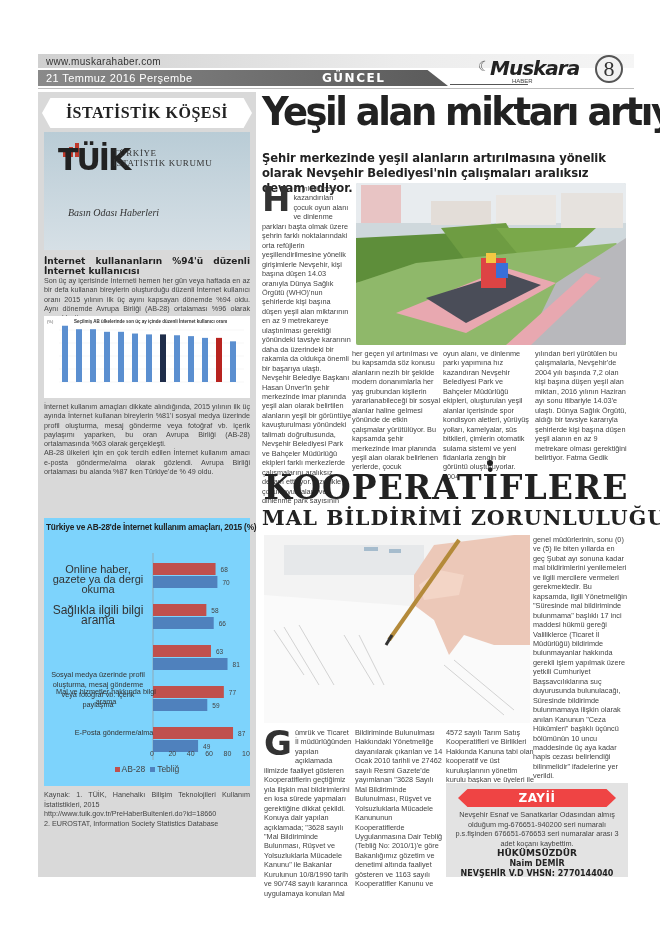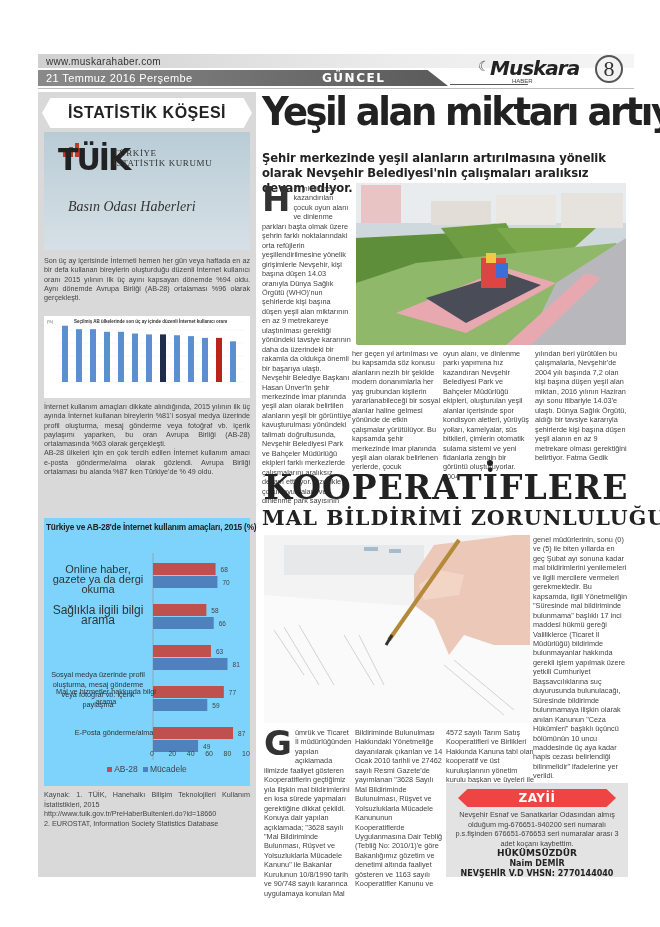--- a/index.html
+++ b/index.html
@@ -12,27 +12,27 @@
 .hdr-bar{left:38px;top:70px;width:410px;height:16px;background:linear-gradient(90deg,#8a8a8a,#5a5a5a);clip-path:polygon(0 0,95% 0,100% 100%,0 100%)}
 .hdr-date{left:46px;top:72px;font-size:11px;color:#fff;letter-spacing:.4px}
 .hdr-sec{left:322px;top:71px;font-size:12px;font-weight:bold;color:#fff;letter-spacing:1.5px;font-family:"DejaVu Sans",sans-serif}
 .hdr-line{left:450px;top:84px;width:78px;height:1px;background:#555}
 .hdr-rule{left:38px;top:88px;width:596px;height:1px;background:#bbb}
 .logo{left:490px;top:56px;font-size:20px;font-weight:bold;font-style:italic;color:#222;font-family:"DejaVu Sans",sans-serif;letter-spacing:-1px}
 .logo-sub{left:512px;top:78px;font-size:6px;color:#444}
 .pgnum{left:595px;top:55px;width:28px;height:28px;border:2px solid #555;border-radius:50%;text-align:center;font-family:"Liberation Serif",serif;font-size:22px;line-height:24px;color:#333;background:#f2f2f2}
 
 .lcol{left:38px;top:92px;width:218px;height:785px;background:#d9d9d9}
-.ist-banner{left:42px;top:98px;width:210px;height:30px;background:#fff;clip-path:polygon(4% 0,96% 0,100% 50%,96% 100%,4% 100%,0 50%);text-align:center;font-family:Liberation Sans, sans-serif;font-weight:bold;font-size:16px;line-height:30px;color:#222;letter-spacing:.5px}
+.ist-banner{left:42px;top:98px;width:210px;height:30px;background:#fff;clip-path:polygon(4% 0,96% 0,100% 50%,96% 100%,4% 100%,0 50%);text-align:center;font-family:Liberation Serif, serif;font-weight:bold;font-size:16px;line-height:30px;color:#222;letter-spacing:.5px}
 .tuik{left:44px;top:132px;width:206px;height:118px;background:linear-gradient(180deg,#b9ccd6,#c8d6de 50%,#d6e0e6)}
 .tuik-logo{left:58px;top:142px;font-size:30px;font-weight:bold;color:#222;font-family:"DejaVu Sans",sans-serif;letter-spacing:-2px}
 .tuik-bars{left:63px;top:139px;width:22px;height:14px}
 .tuik-bars span{display:inline-block;width:4px;background:#c0392b;margin-right:2px;vertical-align:bottom}
 .tuik-name{left:113px;top:148px;font-family:"Liberation Serif",serif;font-size:9px;color:#333;line-height:10px;letter-spacing:.6px}
-.tuik-sub{left:68px;top:199px;font-family:"Liberation Serif",serif;font-style:italic;font-size:14px;color:#333}
+.tuik-sub{left:68px;top:207px;font-family:"Liberation Serif",serif;font-style:italic;font-size:10px;color:#333}
 .lhead{font-weight:bold;font-size:9px;color:#222;line-height:10px;font-family:"DejaVu Sans",sans-serif}
 .lbody{font-size:7.2px;line-height:9.3px;color:#444;text-align:justify}
 .chart1{left:44px;top:316px;width:206px;height:82px;background:#fff}
 .chart2{left:44px;top:518px;width:206px;height:268px;background:#7dd3fc}
 .src{left:44px;top:790px;width:206px;font-size:7.2px;line-height:9.5px;color:#444}
 
 .h1{left:262px;top:92px;width:368px;font-family:"DejaVu Sans",sans-serif;font-weight:bold;font-size:37px;line-height:40px;color:#222;letter-spacing:-2.5px;transform:scaleY(1.05);white-space:nowrap}
 .sub1{left:262px;top:151px;width:368px;font-family:"DejaVu Sans",sans-serif;font-weight:bold;font-size:11.6px;line-height:15px;color:#222;letter-spacing:-.1px}
 .photo1{left:356px;top:183px;width:270px;height:162px;border-radius:2px;overflow:hidden}
 .col-text{font-size:7.3px;line-height:9.45px;color:#444}
@@ -65,20 +65,21 @@
 <div class="abs tuik"></div>
 <div class="abs tuik-bars"><span style="height:6px"></span><span style="height:10px"></span><span style="height:14px"></span></div>
 <div class="abs tuik-logo">TÜİK</div>
 <div class="abs tuik-name">
   <div>TÜRKİYE</div>
   <div>İSTATİSTİK KURUMU</div>
 </div>
 <div class="abs tuik-sub">Basın Odası Haberleri</div>
 
 <div class="abs" style="left:44px;top:256px;width:206px">
+  <div class="lhead" style="text-align:justify">İnternet kullananların %94'ü düzenli İnternet kullanıcısı</div>
   <div class="lbody">Son üç ay içerisinde İnterneti hemen her gün veya haftada en az bir defa kullanan bireylerin oluşturduğu düzenli İnternet kullanıcı oranı 2015 yılının ilk üç ayını kapsayan dönemde %94 oldu. Aynı dönemde Avrupa Birliği (AB-28) ortalaması %96 olarak gerçekleşti.</div>
 </div>
 
 <div class="abs chart1">
   <div style="position:absolute;left:30px;top:3px;font-size:4.5px;color:#333;font-weight:bold">Seçilmiş AB ülkelerinde son üç ay içinde düzenli İnternet kullanıcı oranı</div>
   <div style="position:absolute;left:3px;top:3px;font-size:4px;color:#555">(%)</div>
   <svg width="206" height="82" style="position:absolute;left:0;top:0">
     <g stroke="#eee" stroke-width=".5">
       <line x1="15" y1="14" x2="200" y2="14"></line>
         <line x1="15" y1="27" x2="200" y2="27"></line>
@@ -148,21 +149,21 @@
       <div style="position: absolute; left: 4px; width: 100px; text-align: center; font-size: 11px; line-height: 10px; color: rgb(51, 51, 51); top: 46px;">Online haber, gazete ya da dergi okuma</div>
       <div style="position: absolute; left: 4px; width: 100px; text-align: center; font-size: 12px; line-height: 10px; color: rgb(51, 51, 51); top: 87px;">Sağlıkla ilgili bilgi arama</div>
       <div style="position: absolute; left: 4px; width: 100px; text-align: center; font-size: 7.3px; line-height: 10px; color: rgb(51, 51, 51); top: 121px; margin-top: 31px;">Sosyal medya üzerinde profil oluşturma, mesaj gönderme veya fotoğraf vb. içerik paylaşma</div>
       <div style="position: absolute; left: 4px; width: 100px; text-align: center; font-size: 7.3px; line-height: 10px; color: rgb(51, 51, 51); top: 169px; margin-left: 8px;">Mal ve hizmetler hakkında bilgi arama</div>
       <div style="position: absolute; left: 20px; width: 100px; text-align: center; font-size: 7.3px; line-height: 10px; color: rgb(51, 51, 51); top: 210px;">E-Posta gönderme/alma</div>
     </div>
   <div style="position:absolute;left:0;top:246px;width:206px;text-align:center;font-size:8.5px;color:#444">
     <span style="display:inline-block;width:5px;height:5px;background:#c0504d"></span>
     <span>AB-28</span>
     &nbsp;<span style="display:inline-block;width:5px;height:5px;background:#4f81bd"></span>
-    <span>Mücadele</span>
+    <span>Tebliğ</span>
   </div>
 </div>
 
 <div class="abs src">
   <div style="text-align:justify">Kaynak: 1. TÜİK, Hanehalkı Bilişim Teknolojileri Kullanım İstatistikleri, 2015</div>
   <div>http://www.tuik.gov.tr/PreHaberBultenleri.do?id=18660</div>
   <div>2. EUROSTAT, Information Society Statistics Database</div>
 </div>
 
 <div class="abs h1">Yeşil alan miktarı artıyor</div>

